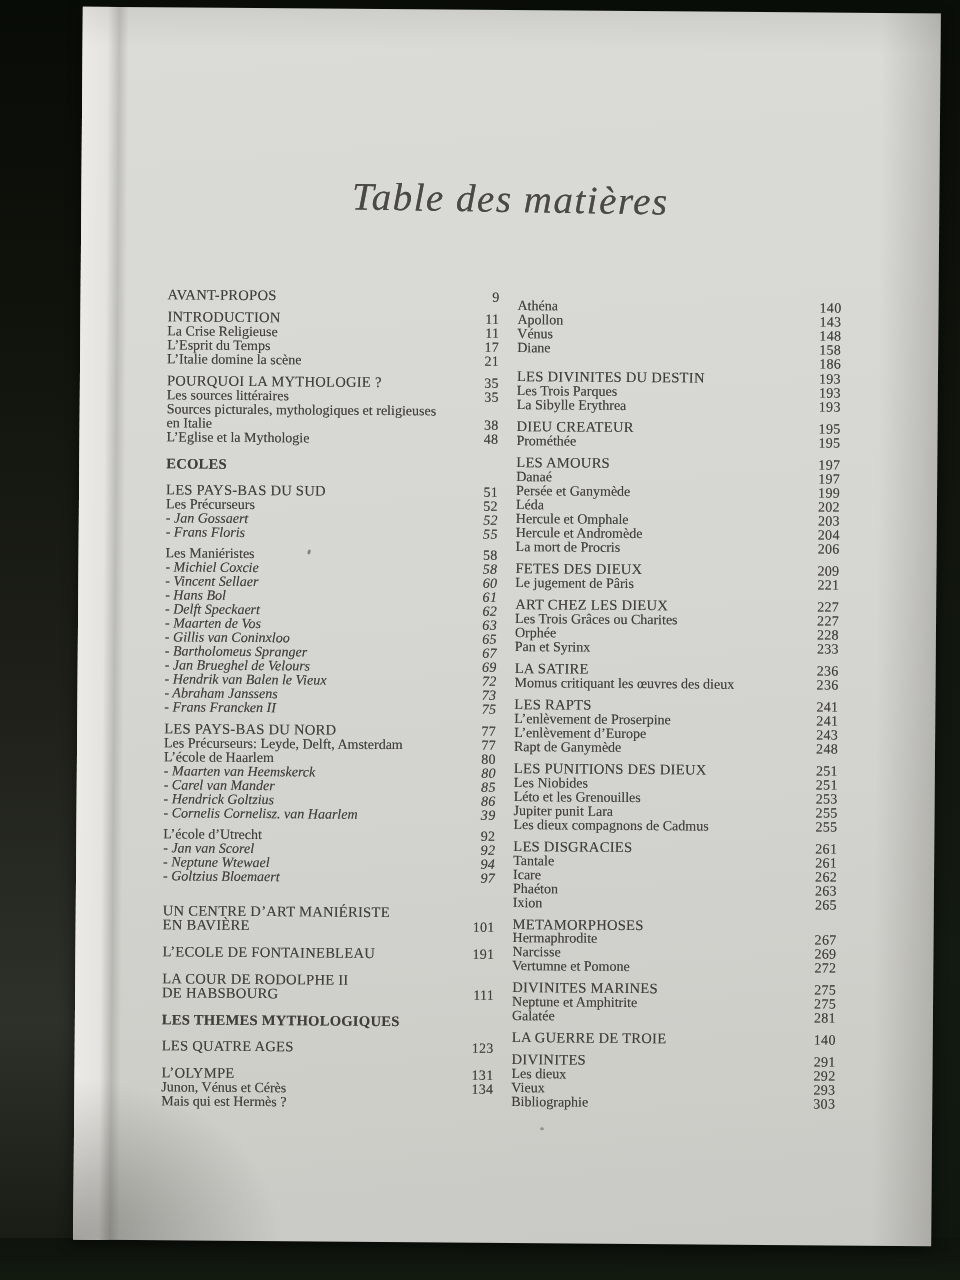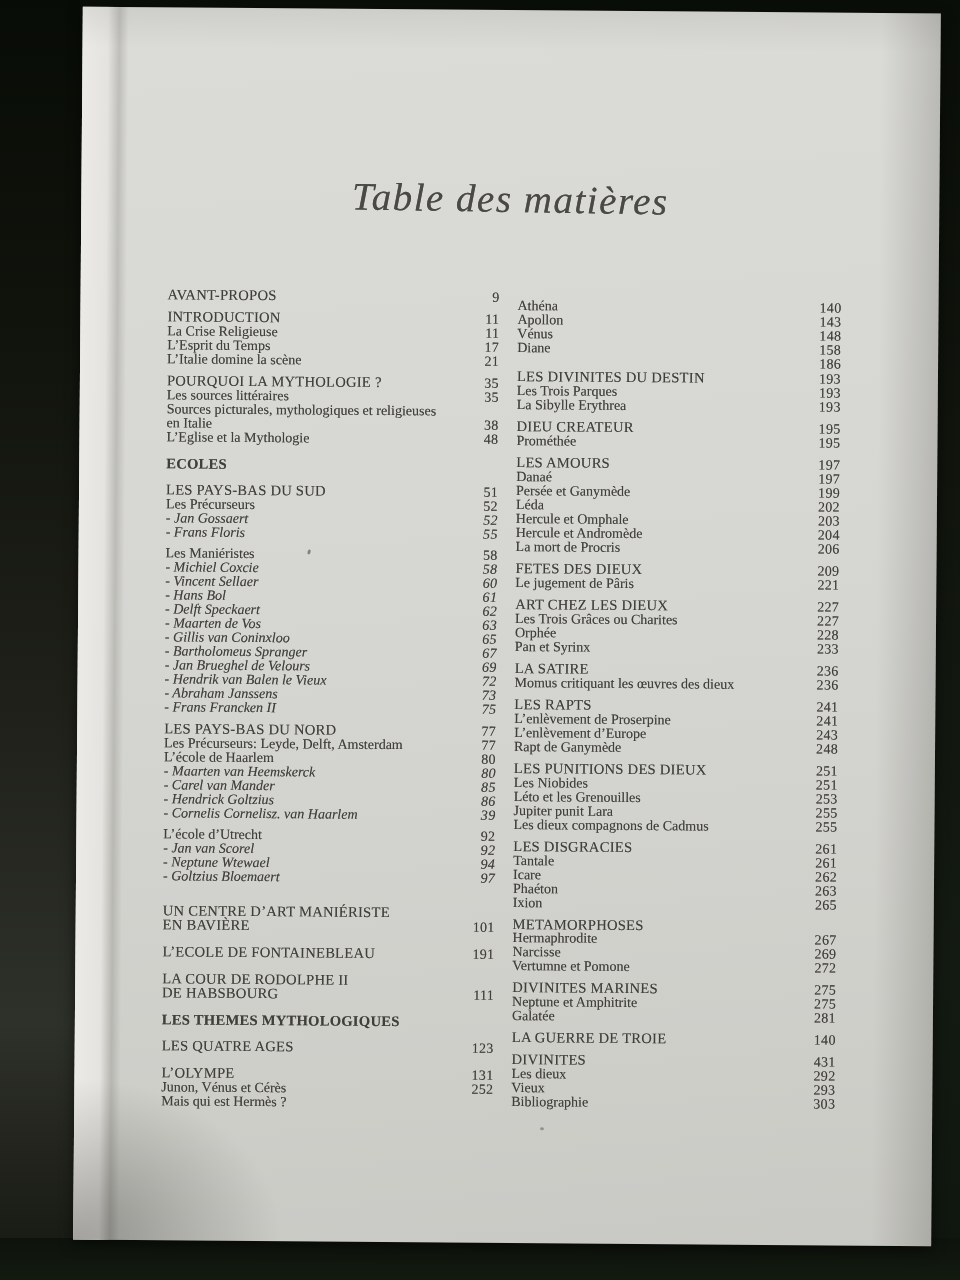--- a/index.html
+++ b/index.html
@@ -239,21 +239,21 @@
       <div class="row caps gap2">
         <span class="t">LES QUATRE AGES</span>
         <span class="n">123</span>
       </div>
       <div class="row caps gap2">
         <span class="t">L’OLYMPE</span>
         <span class="n">131</span>
       </div>
       <div class="row">
         <span class="t">Junon, Vénus et Cérès</span>
-        <span class="n">252</span>
+        <span class="n">134</span>
       </div>
       <div class="row">
         <span class="t">Mais qui est Hermès ?</span>
         <span class="n"></span>
       </div>
     </div>
   <div class="col col-right">
       <div class="row">
         <span class="t">Athéna</span>
         <span class="n">140</span>
@@ -437,21 +437,21 @@
       <div class="row">
         <span class="t">Galatée</span>
         <span class="n">281</span>
       </div>
       <div class="row caps gap1">
         <span class="t">LA GUERRE DE TROIE</span>
         <span class="n">140</span>
       </div>
       <div class="row caps gap1">
         <span class="t">DIVINITES</span>
-        <span class="n">431</span>
+        <span class="n">291</span>
       </div>
       <div class="row">
         <span class="t">Les dieux</span>
         <span class="n">292</span>
       </div>
       <div class="row">
         <span class="t">Vieux</span>
         <span class="n">293</span>
       </div>
       <div class="row">

